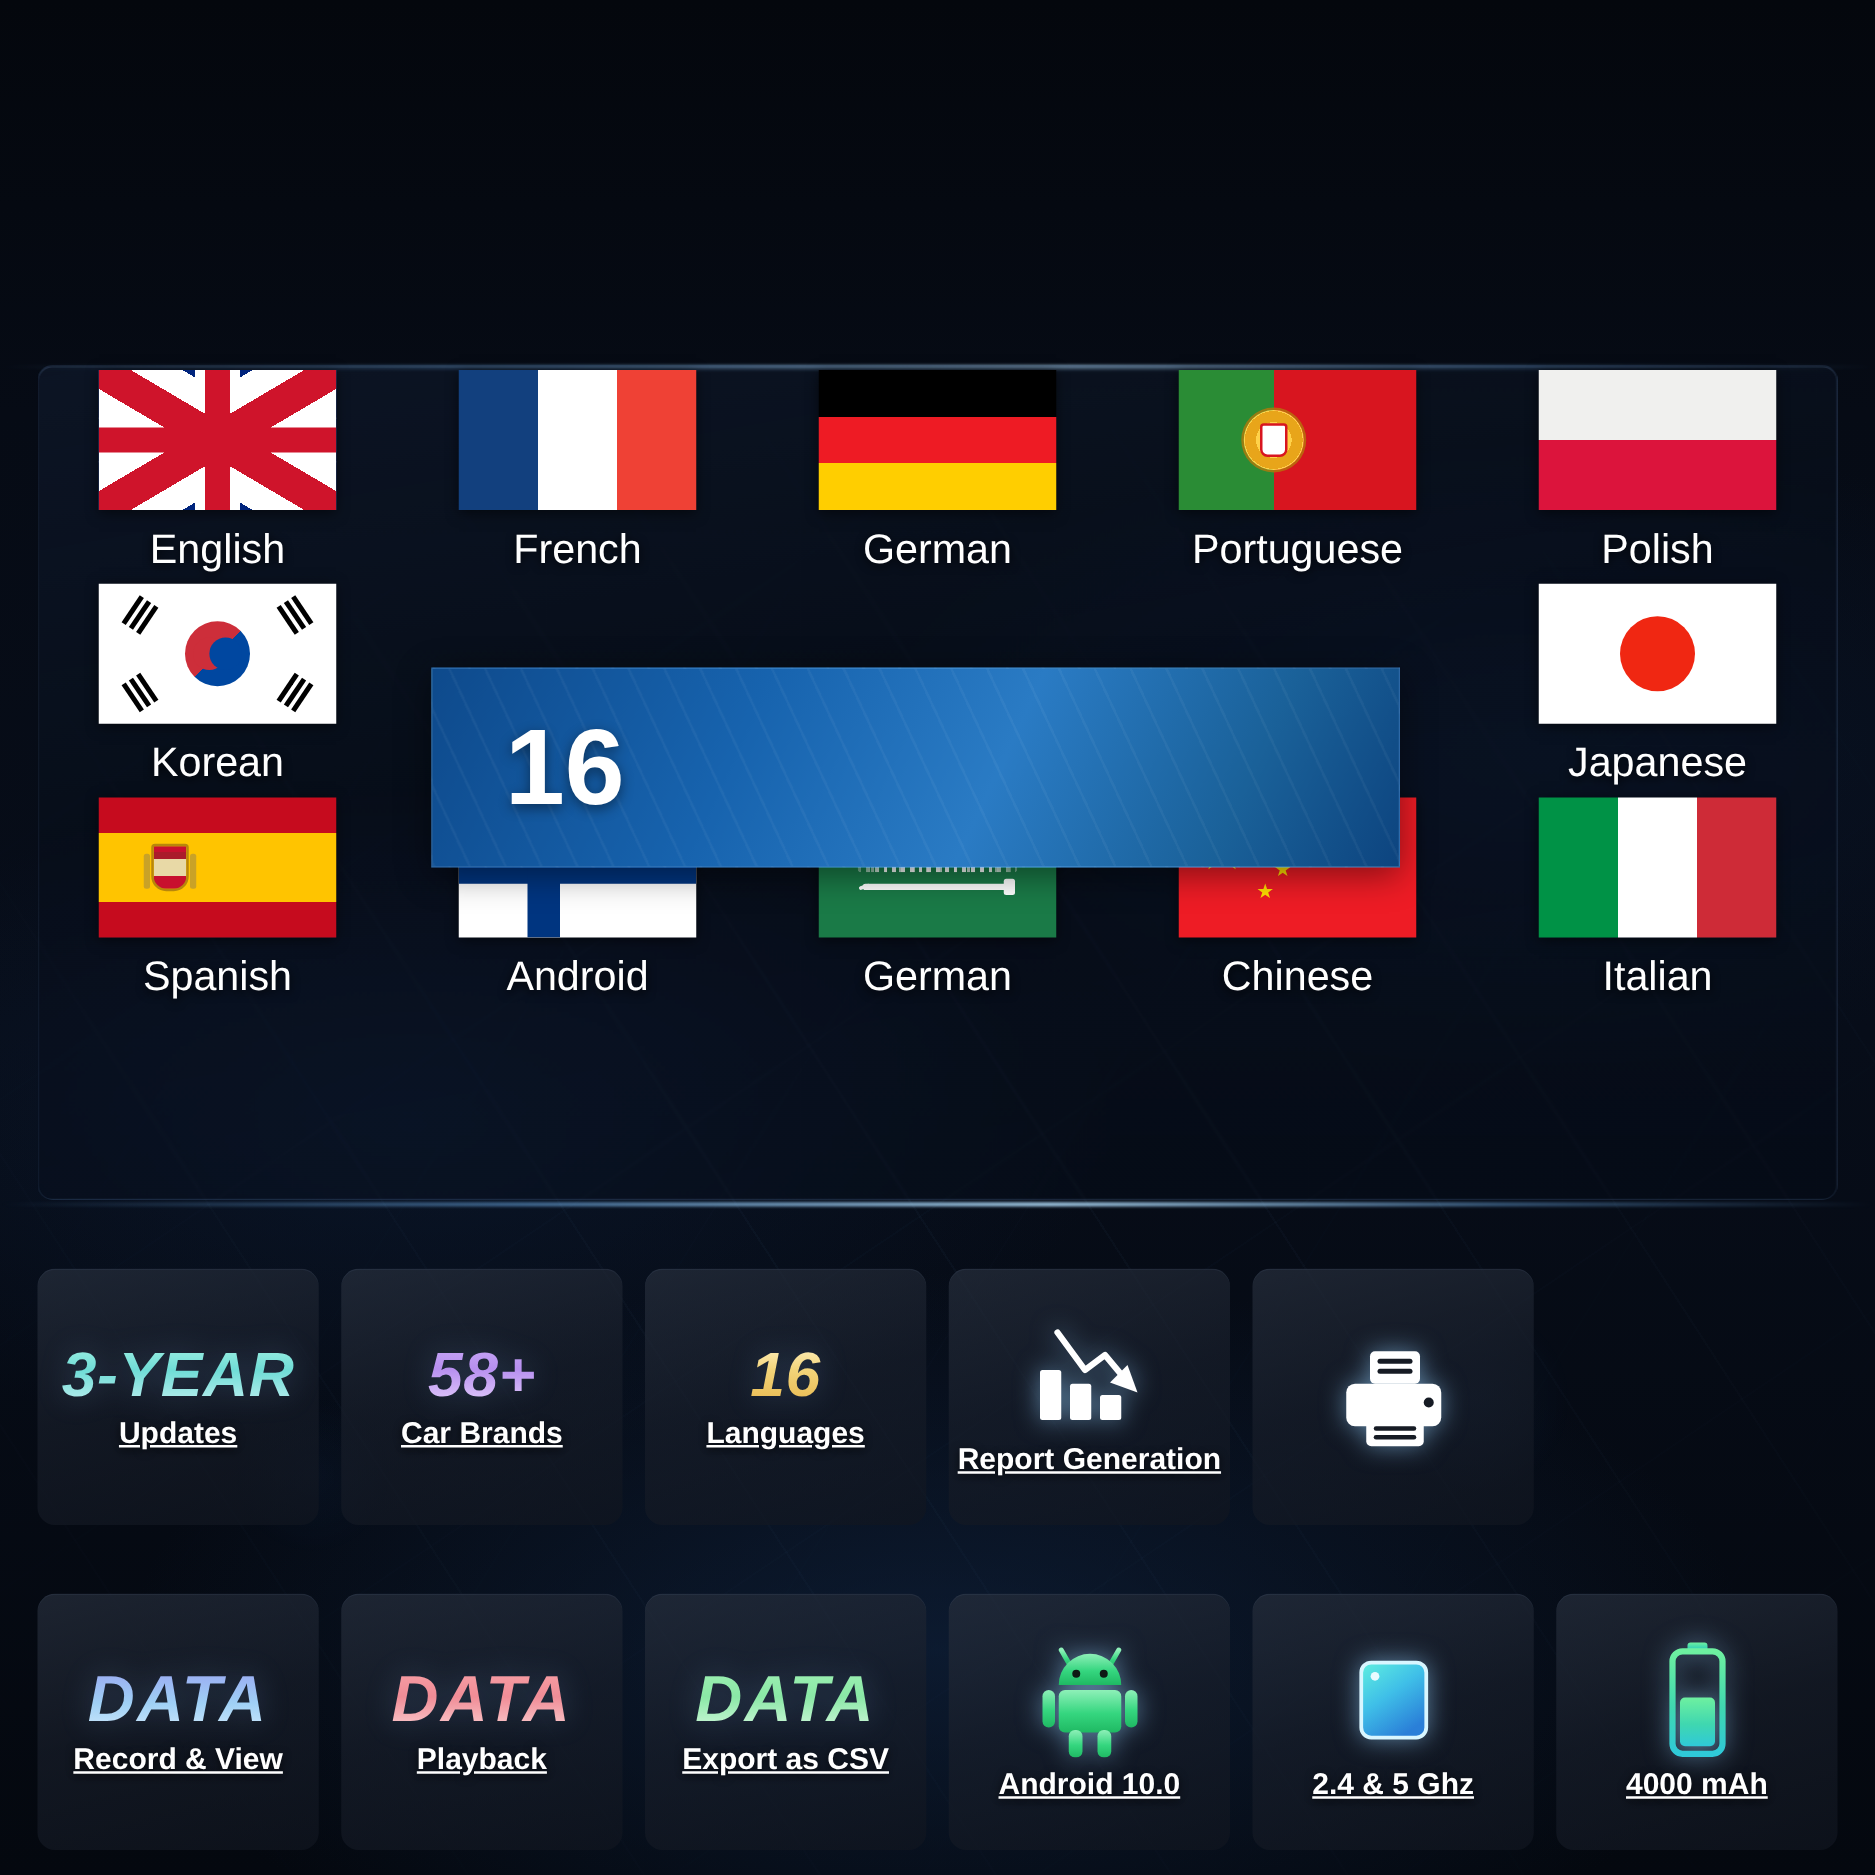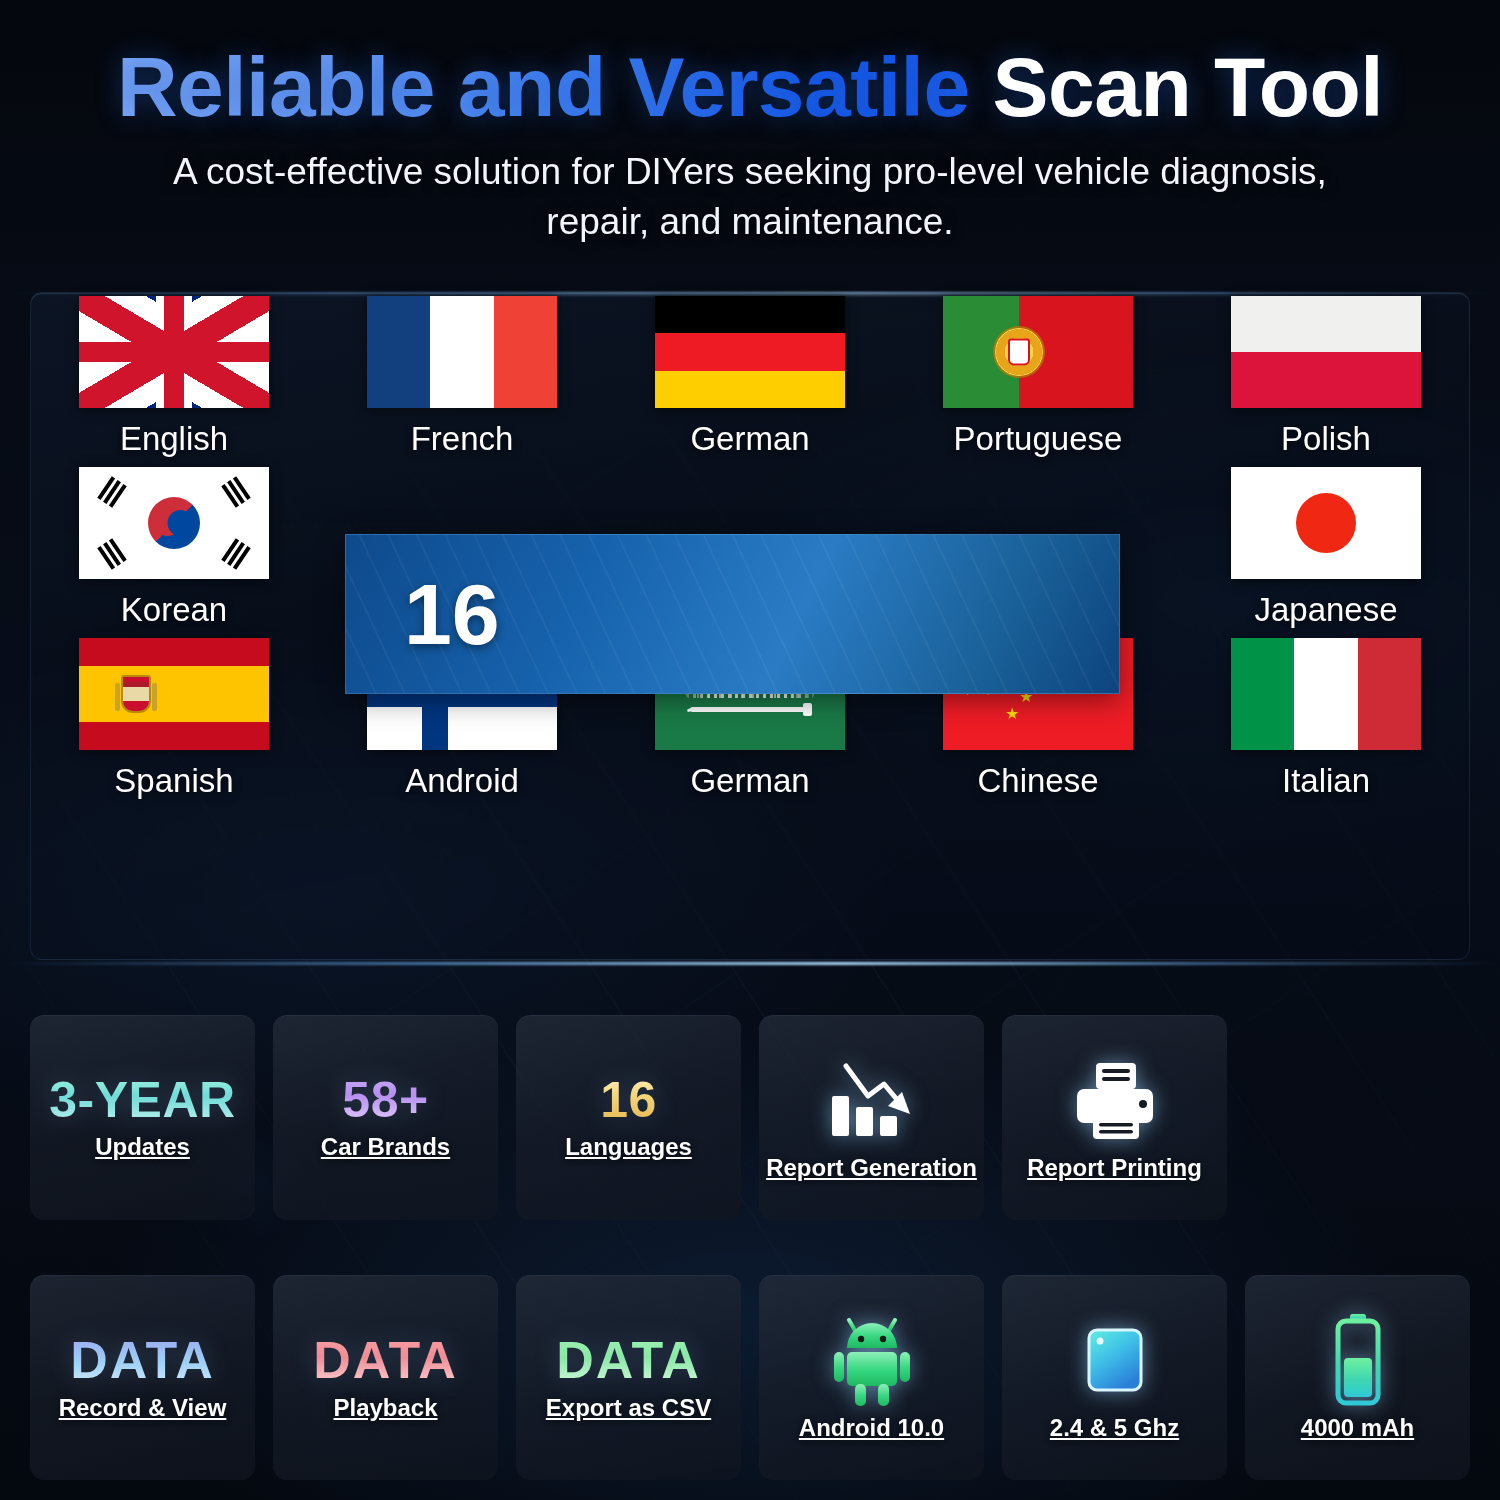--- a/index.html
+++ b/index.html
@@ -238,20 +238,21 @@
     background: linear-gradient(165deg, rgba(38,46,60,0.72) 0%, rgba(24,30,42,0.68) 48%, rgba(16,21,31,0.72) 100%);
     display: flex; flex-direction: column; align-items: center; justify-content: center;
     gap: 8px; padding: 12px 6px;
     box-shadow: inset 0 1px 0 rgba(150,180,220,.07);
   }
   .card-big {
     font-size: 50px; font-weight: 800; letter-spacing: 0.5px; line-height: 1;
     -webkit-background-clip: text; background-clip: text;
     color: transparent; -webkit-text-fill-color: transparent;
     filter: drop-shadow(0 0 12px rgba(140,190,255,.22));
+    font-style: italic;
   }
   .card-big.data-word { font-size: 52px; letter-spacing: 2px; }
   .card-sub {
     font-size: 24px; font-weight: 700; color:#ffffff; text-align:center; line-height:1.14;
     text-shadow: 0 2px 7px rgba(0,0,0,.75);
     text-decoration: underline;
   }
 
   .g-teal   { background-image: linear-gradient(180deg, #9ff0e2 0%, #6fdcd6 42%, #bfeff0 100%); }
   .g-purple { background-image: linear-gradient(180deg, #c8a8f5 0%, #b78fef 40%, #e3cdfb 100%); }
@@ -269,27 +270,20 @@
 </head>
 <body>
 
 <div id="root">
 
   <div class="bgtex"></div>
   <div class="bgtex2"></div>
   <div class="streak s-top"></div>
   <div class="streak s-bottom"></div>
 
-  <div class="header">
-    <div class="title">
-      <span class="g-blue">Reliable and Versatile</span>
-      <span class="g-white">Scan Tool</span>
-    </div>
-    <div class="subtitle">A cost-effective solution for DIYers seeking pro-level vehicle diagnosis, repair, and maintenance.</div>
-  </div>
 
   <div class="flag-panel"></div>
 
   <div class="flag-grid">
 
     <div class="flag-cell">
       <div class="flag-img fl-uk">
         <div class="cross-w"></div>
           <div class="cross-r"></div>
       </div>
@@ -433,21 +427,20 @@
           <rect class="ic-white" x="27" y="4" width="40" height="26" rx="4"></rect>
           <rect fill="#161b24" x="33" y="10" width="28" height="4" rx="2"></rect>
           <rect fill="#161b24" x="33" y="18" width="28" height="4" rx="2"></rect>
           <rect class="ic-white" x="8" y="30" width="76" height="34" rx="7"></rect>
           <circle fill="#161b24" cx="74" cy="45" r="4"></circle>
           <rect class="ic-white" x="24" y="58" width="46" height="22" rx="4"></rect>
           <rect fill="#161b24" x="30" y="64" width="34" height="3.5" rx="1.8"></rect>
           <rect fill="#161b24" x="30" y="71" width="34" height="3.5" rx="1.8"></rect>
         </svg>
       </div>
-      <div class="card-sub">Report Printing</div>
     </div>
   </div>
 
   <div class="card-row r2">
 
     <div class="card">
       <div class="card-big data-word g-bluec">DATA</div>
       <div class="card-sub">Record &amp; View</div>
     </div>
 

